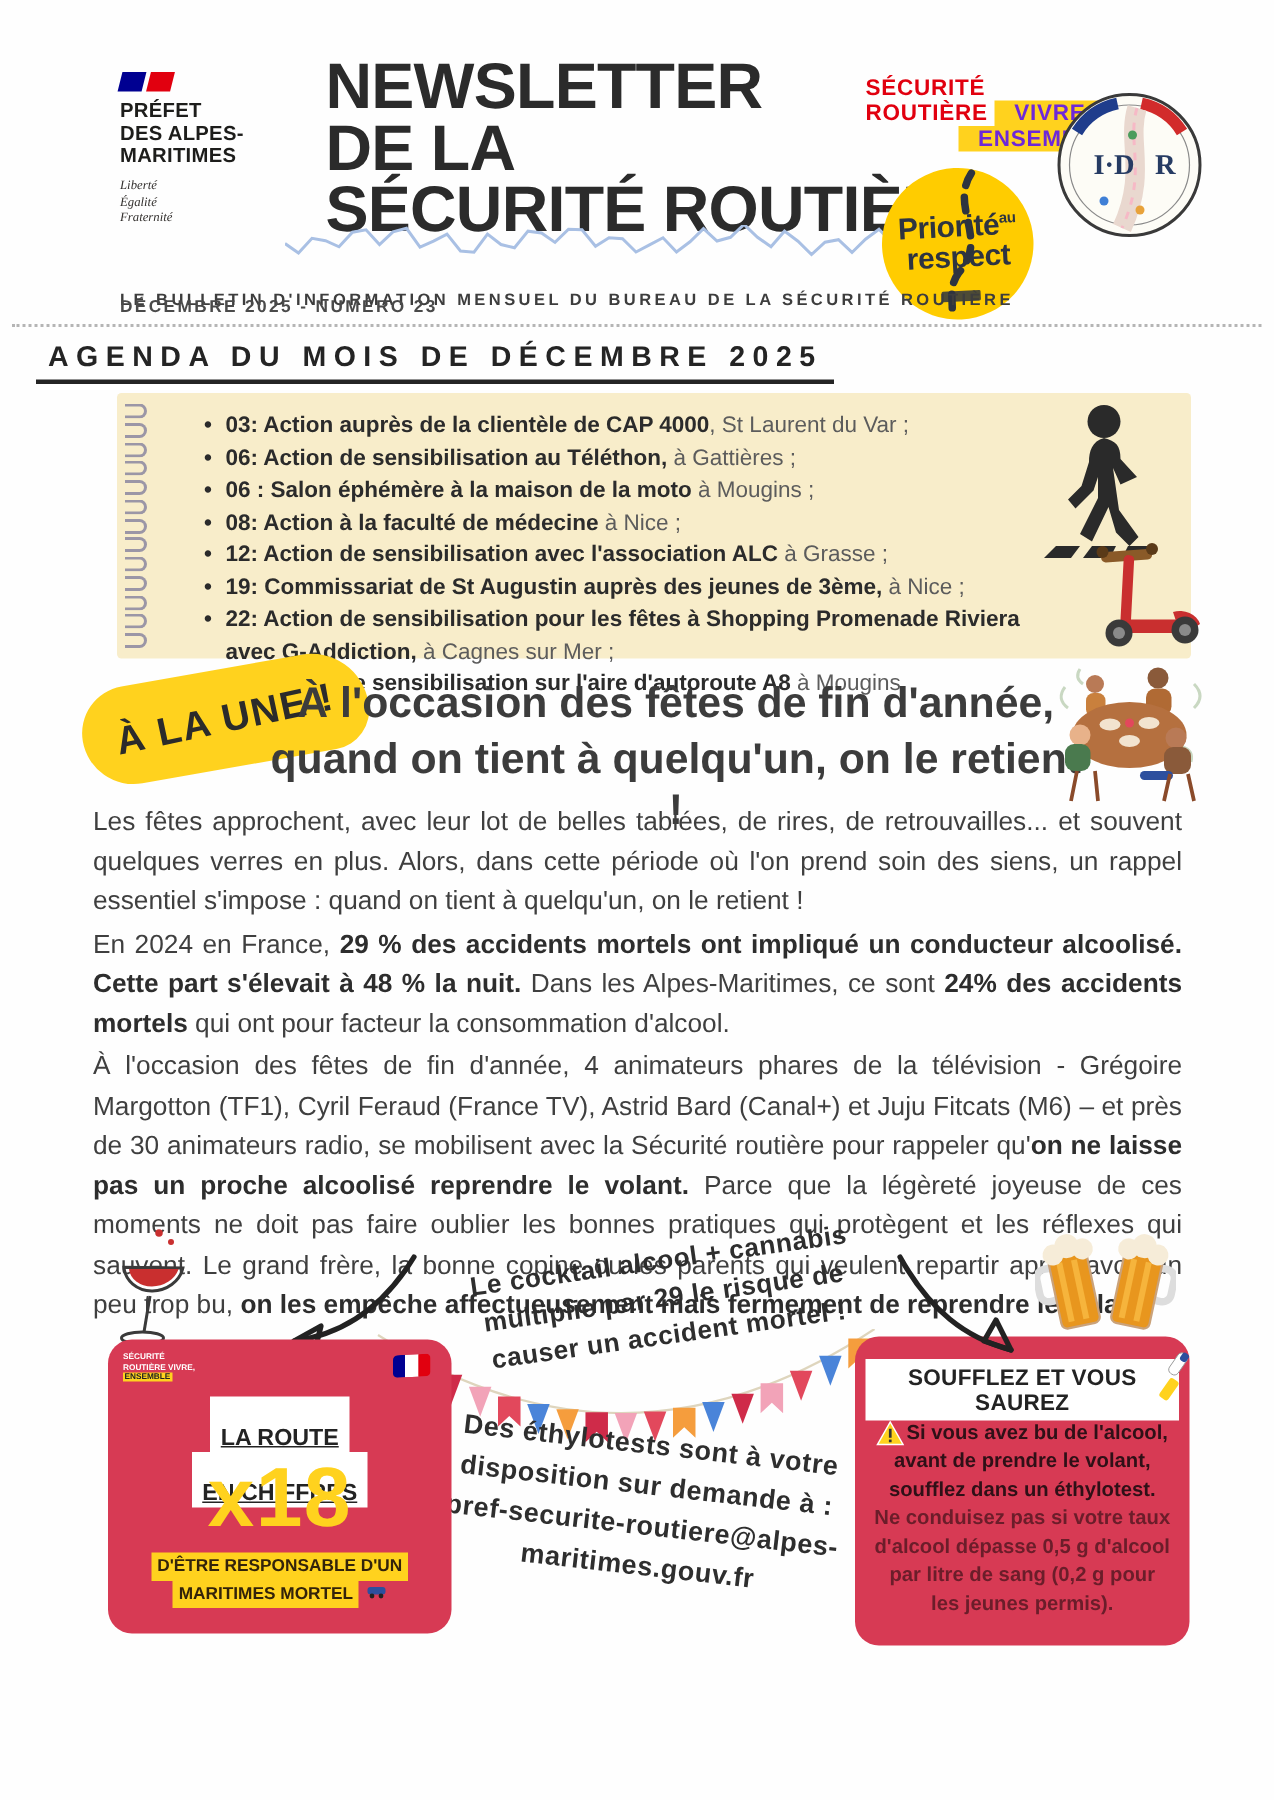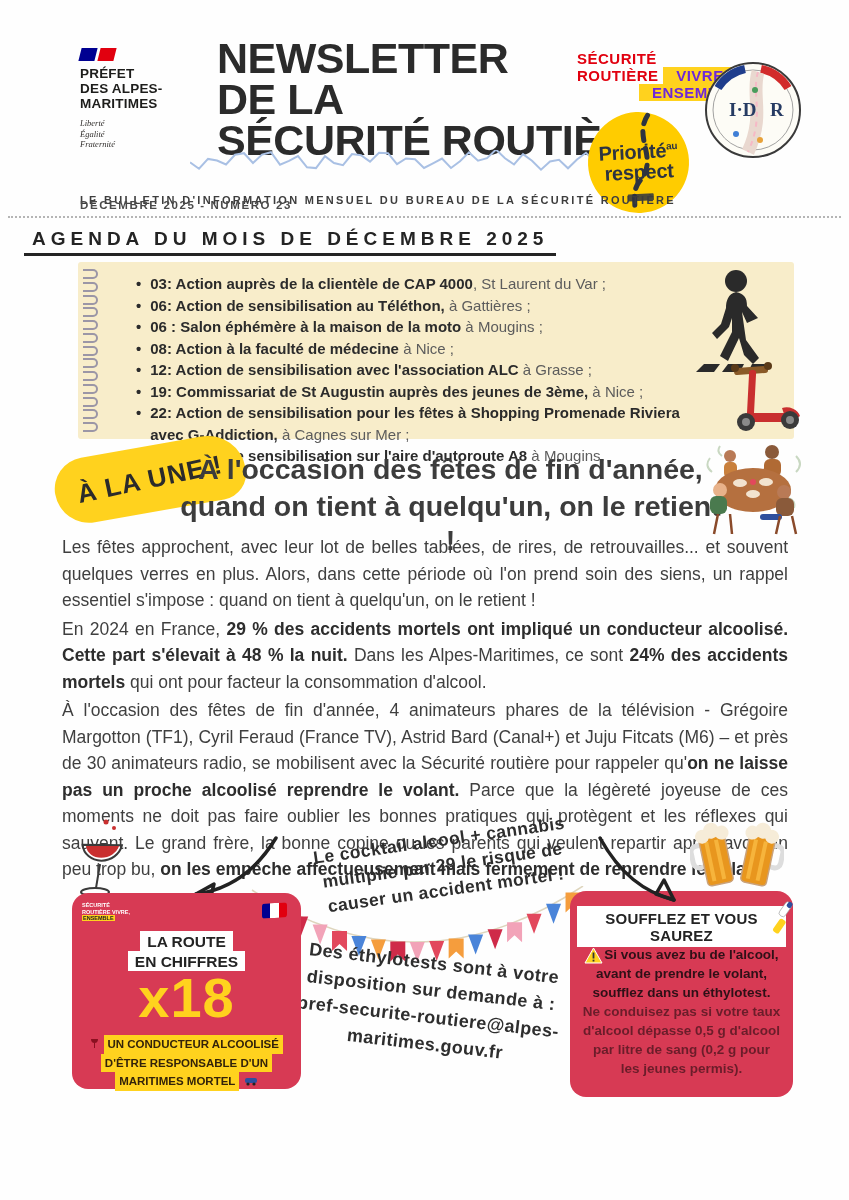--- a/index.html
+++ b/index.html
@@ -76,21 +76,21 @@
       font-size:18px;font-weight:bold;color:#2e2e2e;line-height:27px;letter-spacing:.4px;}
 
   .route-box{left:72px;top:893px;width:229px;height:196px;background:var(--accent-red);border-radius:16px;}
   .route-box .minisr{position:absolute;left:10px;top:9px;font-size:5.5px;font-weight:bold;line-height:6.5px;color:#fff;}
   .route-box .minisr .mchip{background:var(--yellow);color:#222;padding:0 1px;}
   .route-box .mflag{position:absolute;right:14px;top:10px;width:25px;height:15px;border-radius:3px;
       overflow:hidden;display:flex;transform:skewY(-3deg);}
   .route-box .mflag i{flex:1;}
   .route-title{position:absolute;left:0;right:0;top:38px;text-align:center;}
   .route-title span{display:table;margin:0 auto;background:#fff;color:#232323;font-weight:bold;
-      font-size:15.5px;line-height:17px;padding:2px 7px 1px;}
+      font-size:15.5px;line-height:17px;padding:19px 7px 1px;text-decoration:underline;}
   .route-x{position:absolute;left:0;right:0;top:72px;text-align:center;font-size:56px;font-weight:bold;
       color:var(--yellow);letter-spacing:1px;}
   .route-chips{position:absolute;left:0;right:0;top:142px;text-align:center;}
   .route-chips .chipline{line-height:16.5px;}
   .route-chips .chip{background:var(--yellow);color:#33230a;font-weight:bold;font-size:11.5px;
       padding:1px 4px;display:inline-block;}
   .tiny-ico{display:inline-block;vertical-align:middle;}
 
   .soufflez-box{left:570px;top:891px;width:223px;height:206px;background:var(--accent-red);border-radius:16px;}
   .soufflez-banner{position:absolute;left:7px;right:7px;top:15px;background:#fff;text-align:center;
@@ -337,24 +337,20 @@
       <i style="background:#000091"></i>
         <i style="background:#fff"></i>
         <i style="background:#e1000f"></i>
     </div>
     <div class="route-title">
       <span>LA ROUTE</span>
       <span>EN CHIFFRES</span>
     </div>
     <div class="route-x">x18</div>
     <div class="route-chips">
-        <div class="chipline"><svg class="tiny-ico" width="9" height="12" viewBox="0 0 9 12">
-            <path d="M1,1 a3.5,4 0 0 0 7,0 z" fill="#8a1020"></path>
-            <rect x="4" y="5" width="1" height="5" fill="#8a1020"></rect>
-          </svg> <span class="chip">UN CONDUCTEUR ALCOOLISÉ</span></div>
         <div class="chipline"><span class="chip">D'ÊTRE RESPONSABLE D'UN</span></div>
         <div class="chipline"><span class="chip">MARITIMES MORTEL</span> <svg class="tiny-ico" width="14" height="10" viewBox="0 0 14 10">
             <rect x="1" y="2" width="12" height="5" rx="2" fill="#2d4f9e"></rect>
             <circle cx="4" cy="8" r="1.6" fill="#222"></circle>
             <circle cx="10" cy="8" r="1.6" fill="#222"></circle>
           </svg></div>
       </div>
   </div>
 
   <div class="abs soufflez-box">

